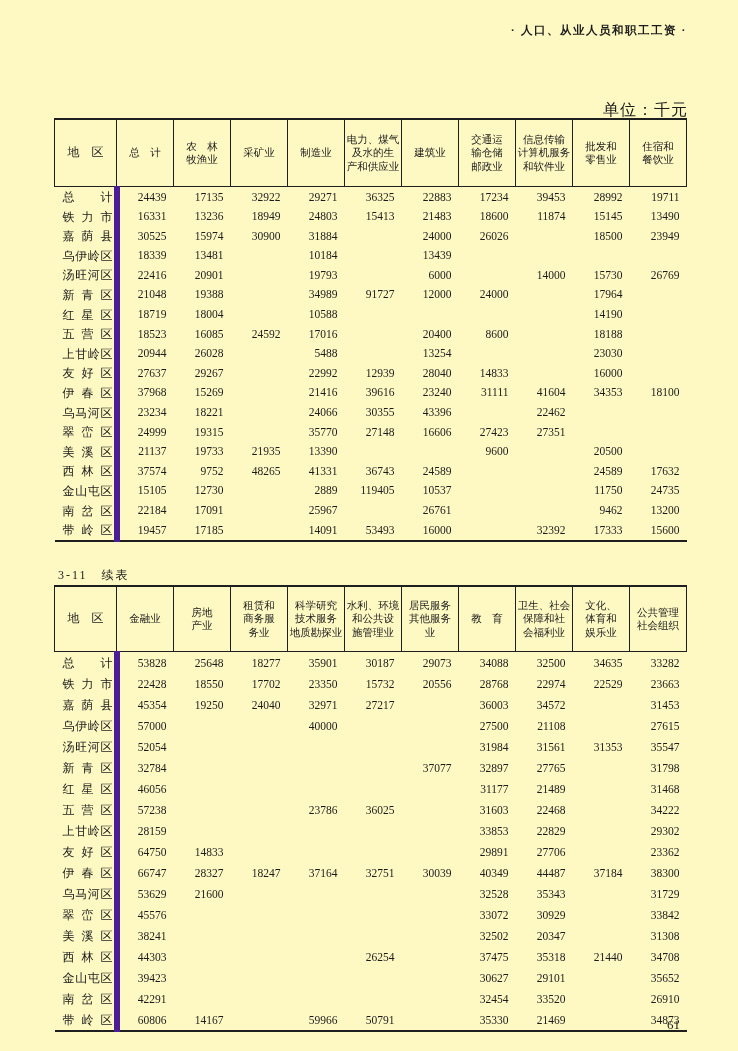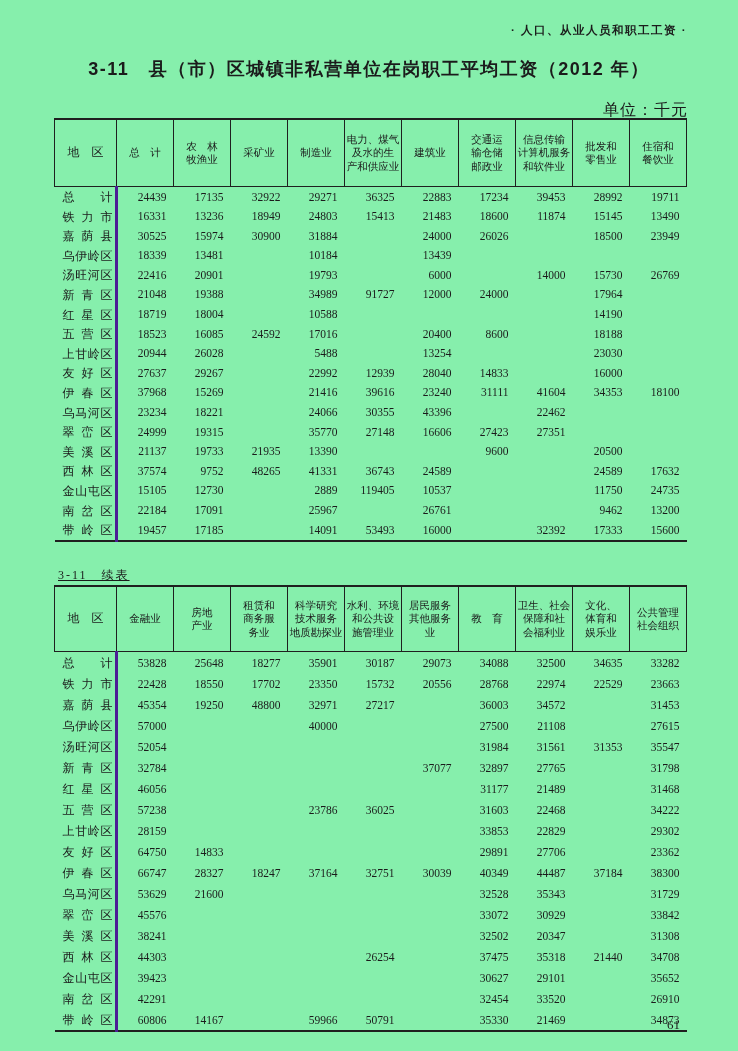--- a/index.html
+++ b/index.html
@@ -1,32 +1,32 @@
 <!DOCTYPE html>
 <html><head>
 <meta charset="utf-8">
 <style>
   html,body { margin:0; padding:0; background:#e9e9e7; }
   .page {
     width:738px; height:1051px; margin:0 auto; position:relative;
-    background:#86efac; color:#1b1b1b; overflow:hidden;
+    background:#fef9c3; color:#1b1b1b; overflow:hidden;
     font-family:"Liberation Serif","DejaVu Serif",serif;
   }
   .header-right {
     position:absolute; top:23px; right:51px;
     font-family:"Liberation Sans","DejaVu Sans",sans-serif;
     font-size:11.5px; font-weight:bold; letter-spacing:1.5px;
   }
   .title {
     position:absolute; top:57px; left:0; width:100%; margin:0;
     text-align:center; font-family:"Liberation Sans","DejaVu Sans",sans-serif;
     font-size:18px; font-weight:bold; letter-spacing:1.5px;
   }
   .unit-note { position:absolute; top:100px; right:50px; font-size:16px; letter-spacing:1px; }
-  .continued-label { position:absolute; top:567px; left:58px; font-size:12px; letter-spacing:2px;text-decoration:underline; }
+  .continued-label { position:absolute; top:567px; left:58px; font-size:12px; letter-spacing:2px; }
   .page-number { position:absolute; top:1017px; right:58px; font-size:13px; }
 
   table.tbl {
     position:absolute; left:54px; width:633px;
     border-collapse:collapse; table-layout:fixed;
     border-top:2px solid #1f1f1f; border-bottom:2px solid #1f1f1f;
   }
   #table1 { top:118px; }
   #table2 { top:585px; }
   col.region-col { width:62px; }
@@ -34,41 +34,40 @@
   table.tbl thead th {
     border:1px solid #1f1f1f; border-top:none;
     font-weight:normal; font-size:10.5px; line-height:13.5px;
     white-space:pre-line; text-align:center; vertical-align:middle;
     padding:1px 0; height:64px;
   }
   #table2 thead th { height:62px; }
   table.tbl thead th.region-head { font-size:12px; }
 
   table.tbl tbody th {
-    border-right:3px solid #4c1d95; font-weight:normal;
+    border-right:6px solid #4c1d95; font-weight:normal;
     text-align:left; padding:0 0 0 8px; vertical-align:middle;
   }
   .region-label {
     display:inline-block; width:50px; font-size:12px;
     text-align:justify; text-align-last:justify; text-justify:inter-character;
   }
   table.tbl tbody td {
     text-align:right; padding:0 7px 0 0; font-size:11.5px; vertical-align:middle;
   }
   #table1 tbody td, #table1 tbody th { line-height:18.6px; }
   #table2 tbody td, #table2 tbody th { line-height:20px; }
 </style>
 </head>
 <body>
 
 <div class="page">
 
   <div class="header-right">·  人口、从业人员和职工工资  ·</div>
 
-  <h1 class="title">3-11　县（市）区城镇非私营单位在岗职工平均工资（2012 年）</h1>
 
   <div class="unit-note">单位：千元</div>
 
   <table class="tbl" id="table1">
     <colgroup>
         <col class="region-col">
         <col span="10">
       </colgroup>
     <thead>
         <tr class="head-row">
@@ -392,21 +391,21 @@
           <td>20556</td>
           <td>28768</td>
           <td>22974</td>
           <td>22529</td>
           <td>23663</td>
         </tr>
         <tr>
           <th><span class="region-label">嘉荫县</span></th>
           <td>45354</td>
           <td>19250</td>
-          <td>48800</td>
+          <td>24040</td>
           <td>32971</td>
           <td>27217</td>
           <td></td>
           <td>36003</td>
           <td>34572</td>
           <td></td>
           <td>31453</td>
         </tr>
         <tr>
           <th><span class="region-label">乌伊岭区</span></th>

